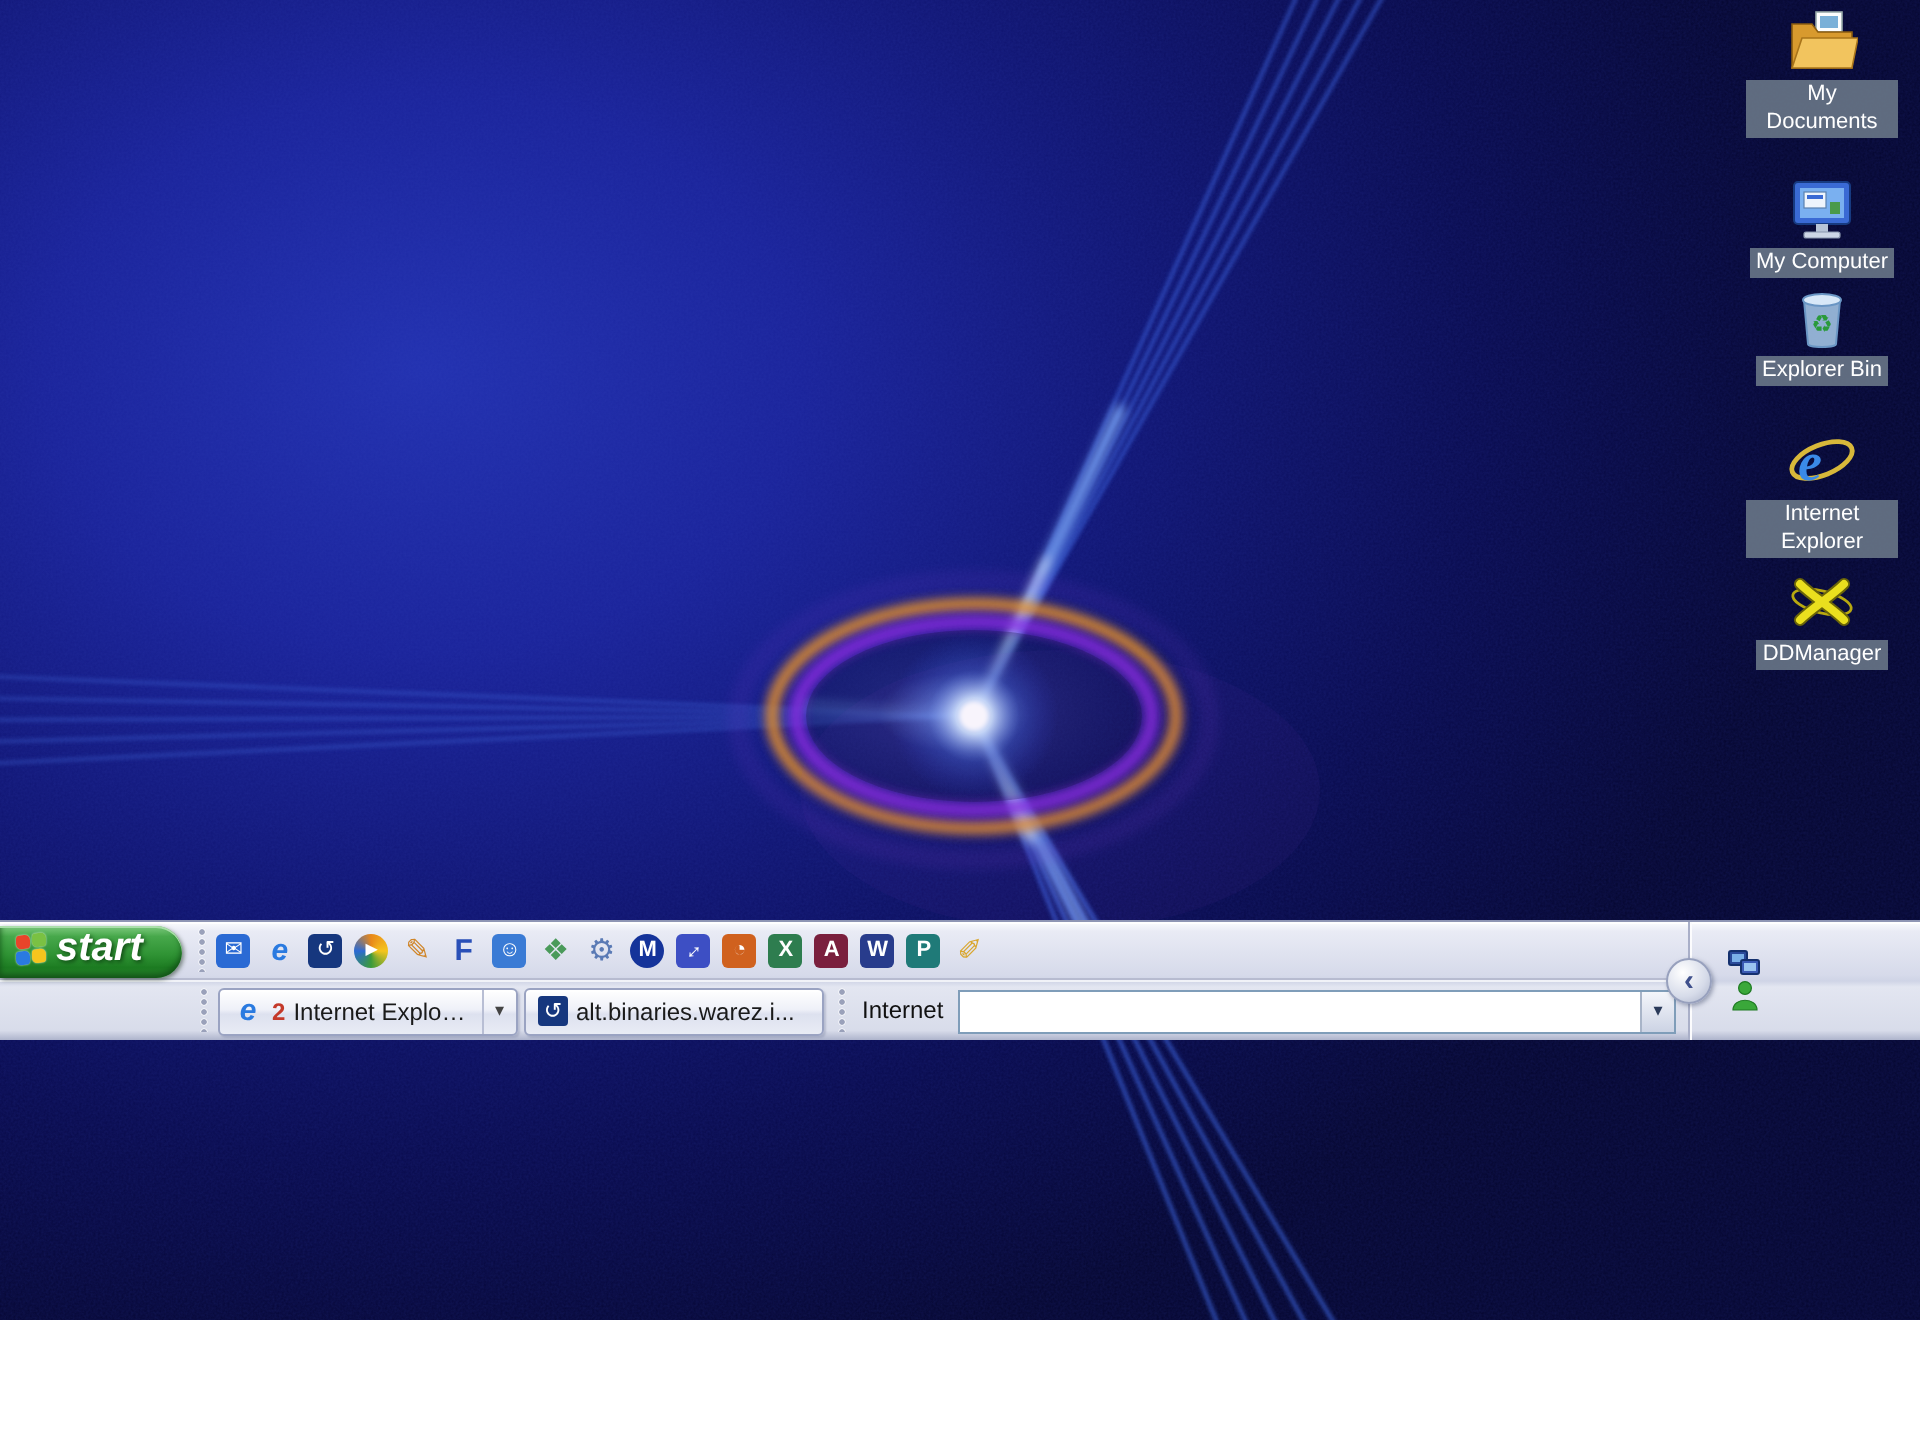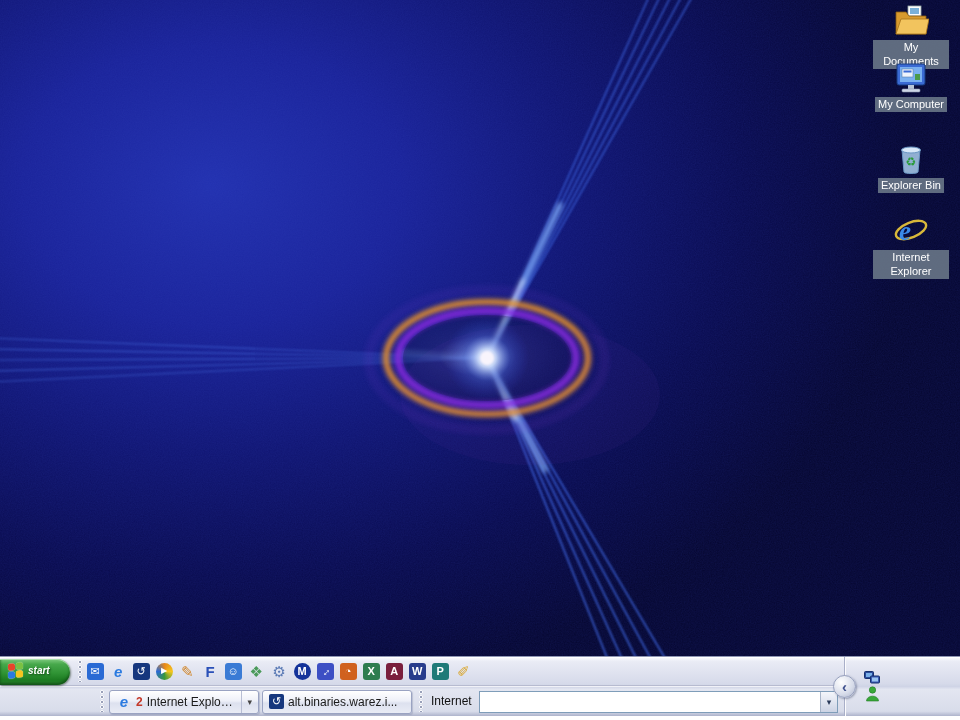--- a/index.html
+++ b/index.html
@@ -1,19 +1,19 @@
 <!DOCTYPE html>
 <html><head>
 <meta charset="utf-8">
 <style>
   * { margin:0; padding:0; box-sizing:border-box; }
   html,body { width:960px; height:720px; overflow:hidden; }
   body { font-family:"Liberation Sans","DejaVu Sans",sans-serif; }
 
-  .screen { width:960px; height:716px; position:relative; }
+  .screen { width:960px; height:520px; position:relative; }
 
   
   .desktop {
     position:relative; width:960px; height:660px; overflow:hidden;
     background:
       radial-gradient(ellipse 760px 560px at 22% 28%, #2231b0 0%, #1a239a 25%, #101572 48%, #090b4e 70%, #05062f 92%);
   }
   .wallpaper-svg { position:absolute; left:0; top:0; }
 
   
@@ -40,21 +40,21 @@
   .tb-row.top { border-bottom:1px solid rgba(150,156,180,0.45); box-shadow:0 1px 0 rgba(255,255,255,0.7); }
 
   .start-btn {
     height:26px; margin:1px 4px 0 0; padding:0 18px 2px 8px;
     display:flex; align-items:center; gap:5px;
     border-radius:0 13px 13px 0;
     background:linear-gradient(180deg,#7fcb7f 0%, #47a84b 20%, #2f9334 55%, #1d7c22 80%, #2c8a30 100%);
     box-shadow:inset 0 1px 0 #aadfaa, inset 0 -2px 3px #115016, 1px 1px 2px rgba(20,40,20,0.5);
     cursor:pointer;
   }
-  .start-label { color:#fff; font-size:10px; font-weight:bold; font-style:italic; text-shadow:1px 1px 2px #104a14; padding-right:2px; }
+  .start-label { color:#fff; font-size:20px; font-weight:bold; font-style:italic; text-shadow:1px 1px 2px #104a14; padding-right:2px; }
   .winflag { display:grid; grid-template-columns:7px 7px; grid-template-rows:7px 7px; gap:1px; transform:skewY(-8deg); }
   .winflag i { border-radius:1.5px 3px 1.5px 3px; box-shadow:0 0 1px rgba(255,255,255,0.8); }
   .winflag .f1{background:#e8452a;} .winflag .f2{background:#7ac143;}
   .winflag .f3{background:#2a7ae0;} .winflag .f4{background:#f5c51e;}
 
   .grip {
     width:5px; height:22px; margin:0 4px;
     background-image:radial-gradient(circle at 2px 2px, #9aa1ba 1.2px, rgba(255,255,255,0.9) 1.6px, transparent 2px);
     background-size:5px 5px; background-repeat:repeat-y;
     cursor:col-resize; flex:none;
@@ -202,21 +202,21 @@
     <div class="dicon" style="left:872px; top:4px;">
       <svg width="36" height="34" viewBox="0 0 36 34">
         <rect x="15" y="2" width="13" height="10" fill="#fdfdfd" stroke="#9aa" stroke-width="0.8"></rect>
         <rect x="17" y="4" width="9" height="6" fill="#7ab0d8"></rect>
         <path d="M3 8 L13 8 L16 12 L33 12 L33 30 L3 30 Z" fill="#d89a2e" stroke="#8a5c10" stroke-width="0.8"></path>
         <path d="M3 30 L8 15 L36 15 L33 30 Z" fill="#f2c45e" stroke="#a8741a" stroke-width="0.8"></path>
       </svg>
       <span class="dlabel">My Documents</span>
     </div>
 
-    <div class="dicon" style="left:872px; top:61px;">
+    <div class="dicon" style="left:872px; top:88px;">
       <svg width="36" height="34" viewBox="0 0 36 34">
         <rect x="4" y="3" width="28" height="21" rx="2" fill="#3a6ad4" stroke="#173a80" stroke-width="1"></rect>
         <rect x="7" y="6" width="22" height="15" fill="#7ab0f0"></rect>
         <rect x="9" y="8" width="11" height="8" fill="#eef4fc" stroke="#5a80b0" stroke-width="0.6"></rect>
         <rect x="10.5" y="9.5" width="8" height="2" fill="#3a6ad4"></rect>
         <rect x="22" y="13" width="5" height="6" fill="#4a9a4a"></rect>
         <rect x="15" y="24" width="6" height="4" fill="#b8c4d8"></rect>
         <rect x="9" y="28" width="18" height="3" rx="1" fill="#cdd6e6" stroke="#8a96ae" stroke-width="0.6"></rect>
       </svg>
       <span class="dlabel">My Computer</span>
@@ -232,20 +232,30 @@
     </div>
 
     <div class="dicon" style="left:872px; top:212px;">
       <svg width="36" height="36" viewBox="0 0 36 36">
         <ellipse cx="18" cy="18" rx="16" ry="7.5" fill="none" stroke="#d8b83a" stroke-width="2.4" transform="rotate(-22 18 18)"></ellipse>
         <text x="6" y="28" font-size="27" font-weight="bold" font-style="italic" fill="#3a8ae8" font-family="'Liberation Serif',serif">e</text>
       </svg>
       <span class="dlabel">Internet Explorer</span>
     </div>
 
+    <div class="dicon" style="left:872px; top:284px;">
+      <svg width="36" height="34" viewBox="0 0 36 34">
+        <ellipse cx="18" cy="17" rx="15" ry="5.5" fill="none" stroke="#b8a810" stroke-width="1.4" transform="rotate(14 18 17)"></ellipse>
+        <path d="M7 8 C13 14 23 20 29 26" stroke="#6a6408" stroke-width="6" fill="none" stroke-linecap="round"></path>
+        <path d="M29 8 C23 14 13 20 7 26" stroke="#6a6408" stroke-width="6" fill="none" stroke-linecap="round"></path>
+        <path d="M7 8 C13 14 23 20 29 26" stroke="#eadf1e" stroke-width="4" fill="none" stroke-linecap="round"></path>
+        <path d="M29 8 C23 14 13 20 7 26" stroke="#eadf1e" stroke-width="4" fill="none" stroke-linecap="round"></path>
+      </svg>
+      <span class="dlabel">DDManager</span>
+    </div>
   </div>
 
   <div class="taskbar">
     <div class="tb-left">
 
       <div class="tb-row top">
         <div class="start-btn">
           <span class="winflag">
             <i class="f1"></i>
               <i class="f2"></i>

